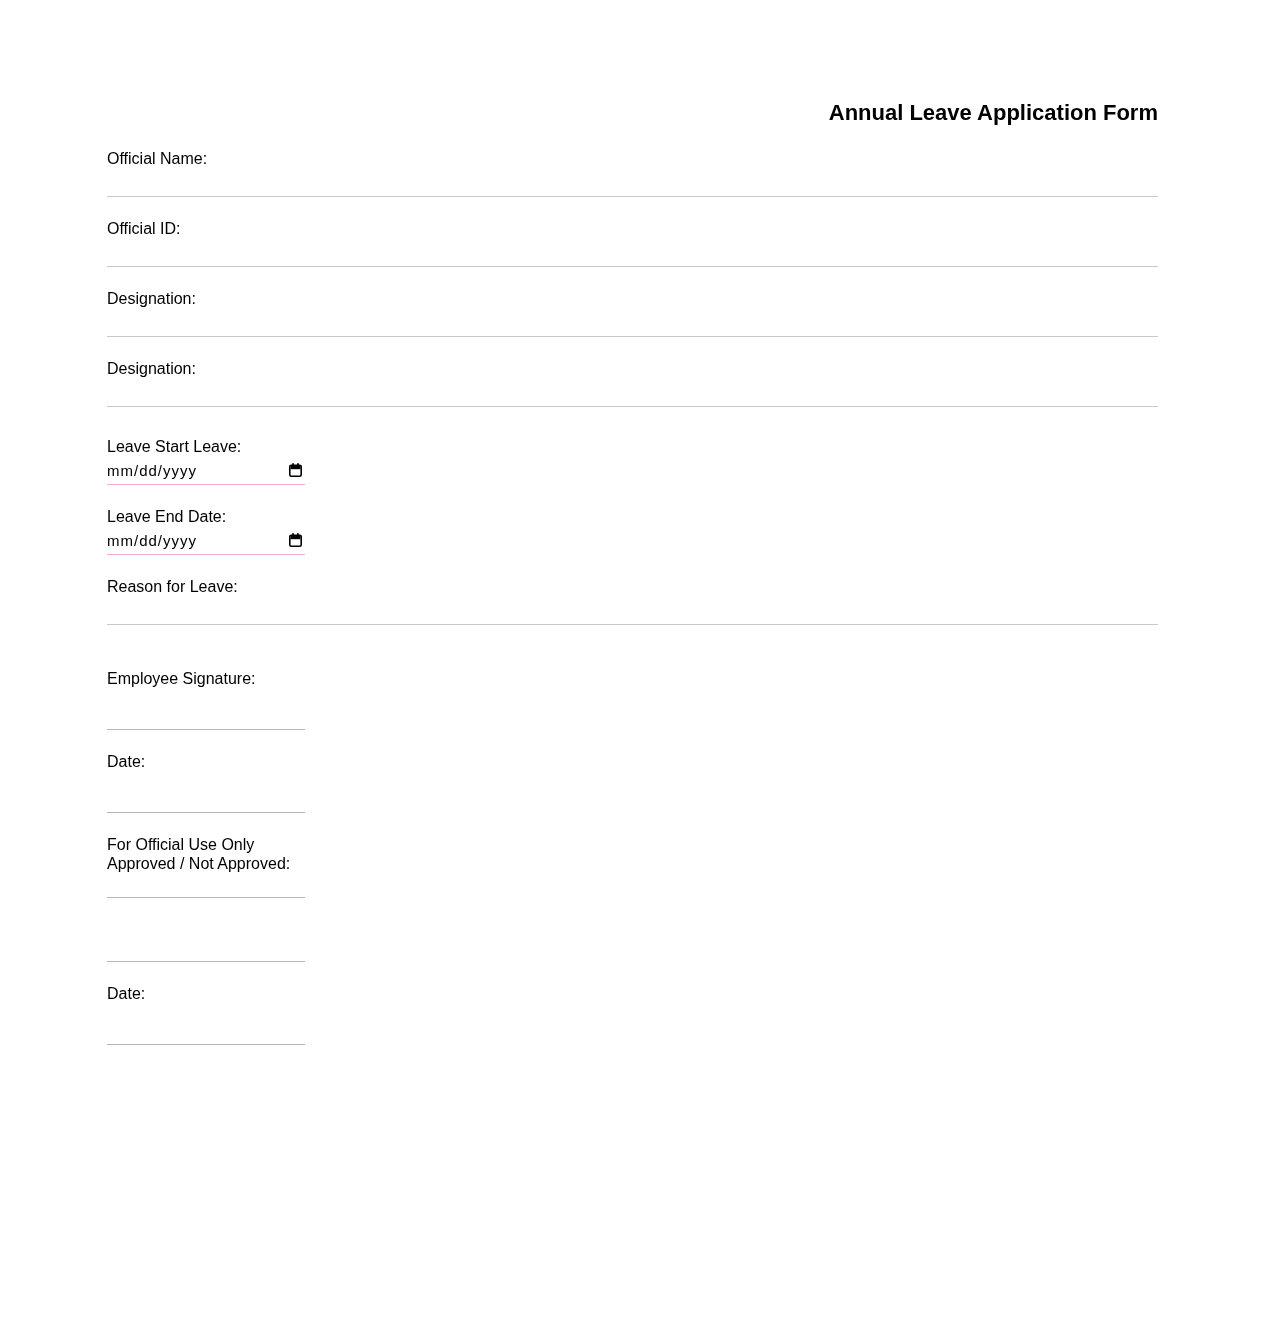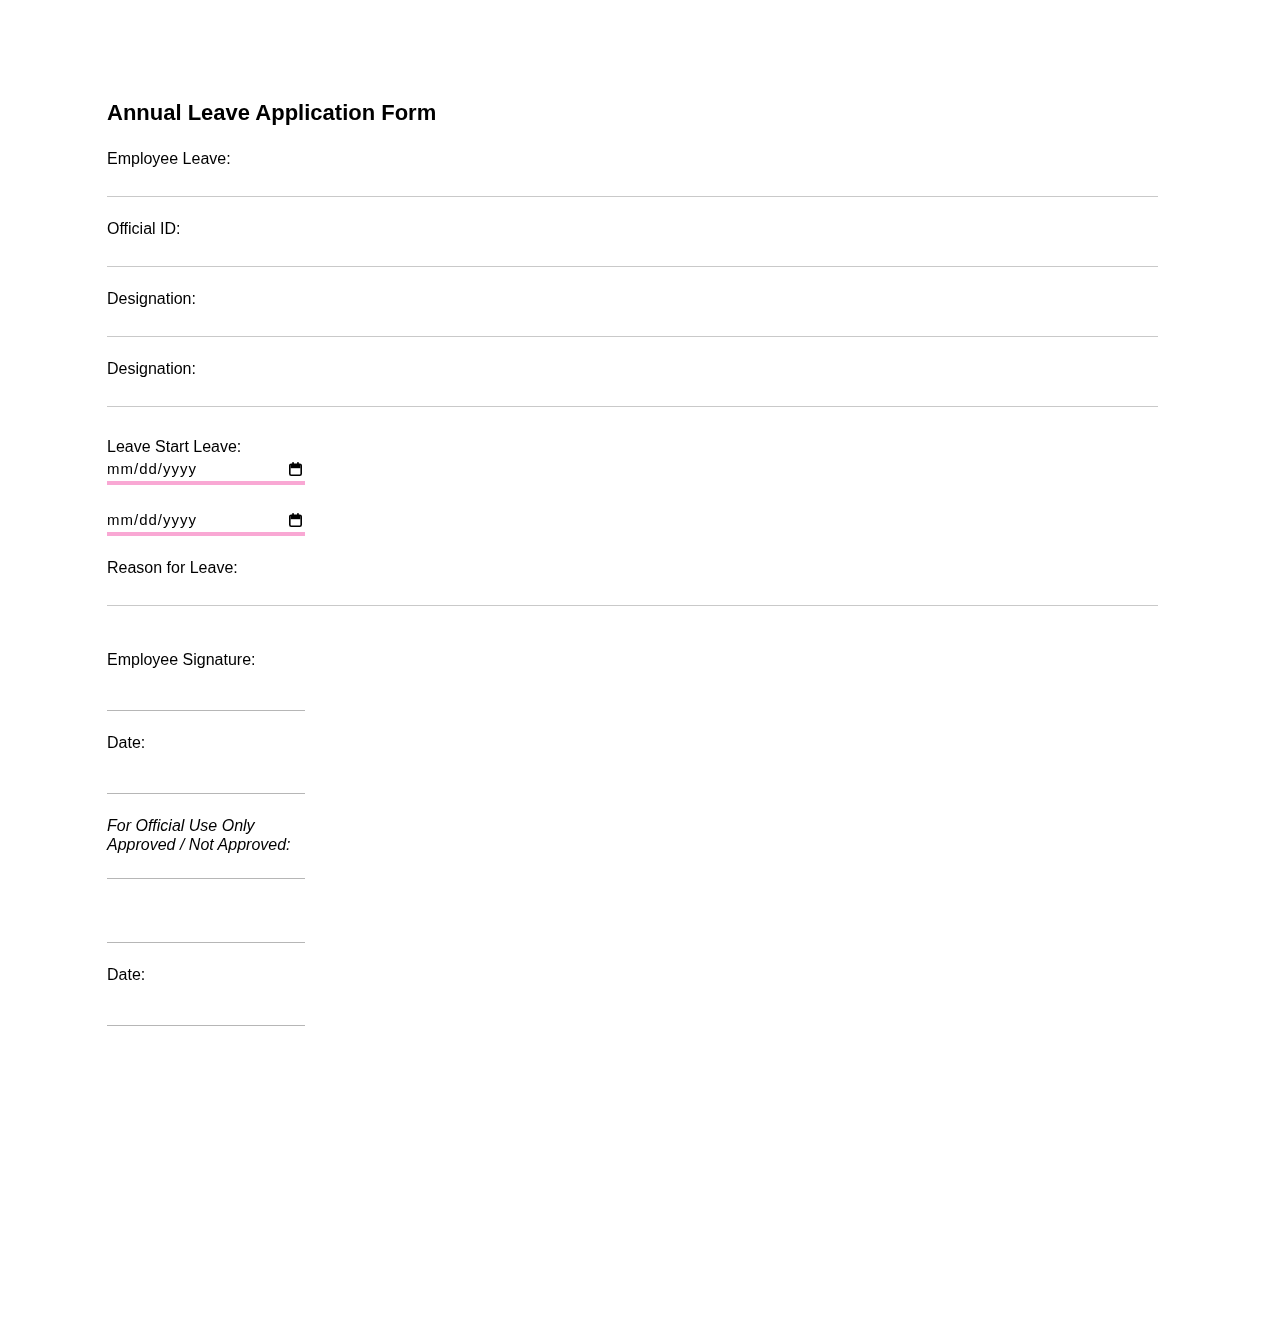--- a/index.html
+++ b/index.html
@@ -14,20 +14,21 @@
     width: 1051px;
     margin-left: 107px;
     padding-top: 100px;
     padding-bottom: 120px;
   }
   .form-title {
     font-size: 22px;
     line-height: 25px;
     font-weight: bold;
     margin: 0 0 24px 0;
+    text-align: right;
   }
   .field { margin-bottom: 22px; }
   .field > label {
     display: block;
     font-size: 16px;
     line-height: 19px;
     margin: 0;
   }
   .input-line {
     display: block;
@@ -44,21 +45,21 @@
     outline: none;
   }
   .w-short { width: 98px;  border-bottom-color: #aeaeae; }
   .w-med   { width: 198px; border-bottom-color: #b6b6b6; }
   .sig .input-line { height: 42px; }
   .approval-input  { height: 25px; }
   
   .date-input {
     width: 198px;
     height: 29px;
-    border-bottom: 4px solid #f9a8d4;
+    border-bottom: 1px solid #f9a8d4;
     display: flex;
     align-items: center;
     justify-content: space-between;
     cursor: default;
   }
   .date-text {
     font-size: 15px;
     letter-spacing: 1px;
     color: #000;
     white-space: pre;
@@ -67,31 +68,31 @@
     display: inline-flex;
     align-items: center;
     margin-right: 2px;
     cursor: pointer;
   }
   
   .mt-leave    { margin-top: 30px; }
   .mt-sig      { margin-top: 44px; }
   .mt-official { margin-top: 15px; }
   .mt-auth     { margin-top: 20px; }
-  .official-label { line-height: 21px; font-style: italic; }
+  .official-label { line-height: 21px; }
 </style>
 </head>
 <body>
 
 <div class="page">
 
   <h1 class="form-title">Annual Leave Application Form</h1>
 
   <div class="field">
-    <label>Employee Leave:</label>
+    <label>Official Name:</label>
     <input type="text" class="input-line" value="" style="">
   </div>
 
   <div class="field">
     <label>Official ID:</label>
     <input type="text" class="input-line" value="" style="">
   </div>
 
   <div class="field">
     <label>Designation:</label>
@@ -112,20 +113,21 @@
           <rect x="1.8" y="3.2" width="11.4" height="11" rx="1.4" fill="none" stroke="#000" stroke-width="1.6"></rect>
           <rect x="2.6" y="4" width="9.8" height="3.2" fill="#000"></rect>
           <rect x="4.2" y="1.2" width="1.7" height="2.6" fill="#000"></rect>
           <rect x="9.1" y="1.2" width="1.7" height="2.6" fill="#000"></rect>
         </svg>
       </span>
     </div>
   </div>
 
   <div class="field">
+    <label>Leave End Date:</label>
     <div class="date-input">
       <span class="date-text">mm/dd/yyyy</span>
       <span class="calendar-btn">
         <svg width="15" height="16" viewBox="0 0 15 16" aria-hidden="true">
           <rect x="1.8" y="3.2" width="11.4" height="11" rx="1.4" fill="none" stroke="#000" stroke-width="1.6"></rect>
           <rect x="2.6" y="4" width="9.8" height="3.2" fill="#000"></rect>
           <rect x="4.2" y="1.2" width="1.7" height="2.6" fill="#000"></rect>
           <rect x="9.1" y="1.2" width="1.7" height="2.6" fill="#000"></rect>
         </svg>
       </span>

